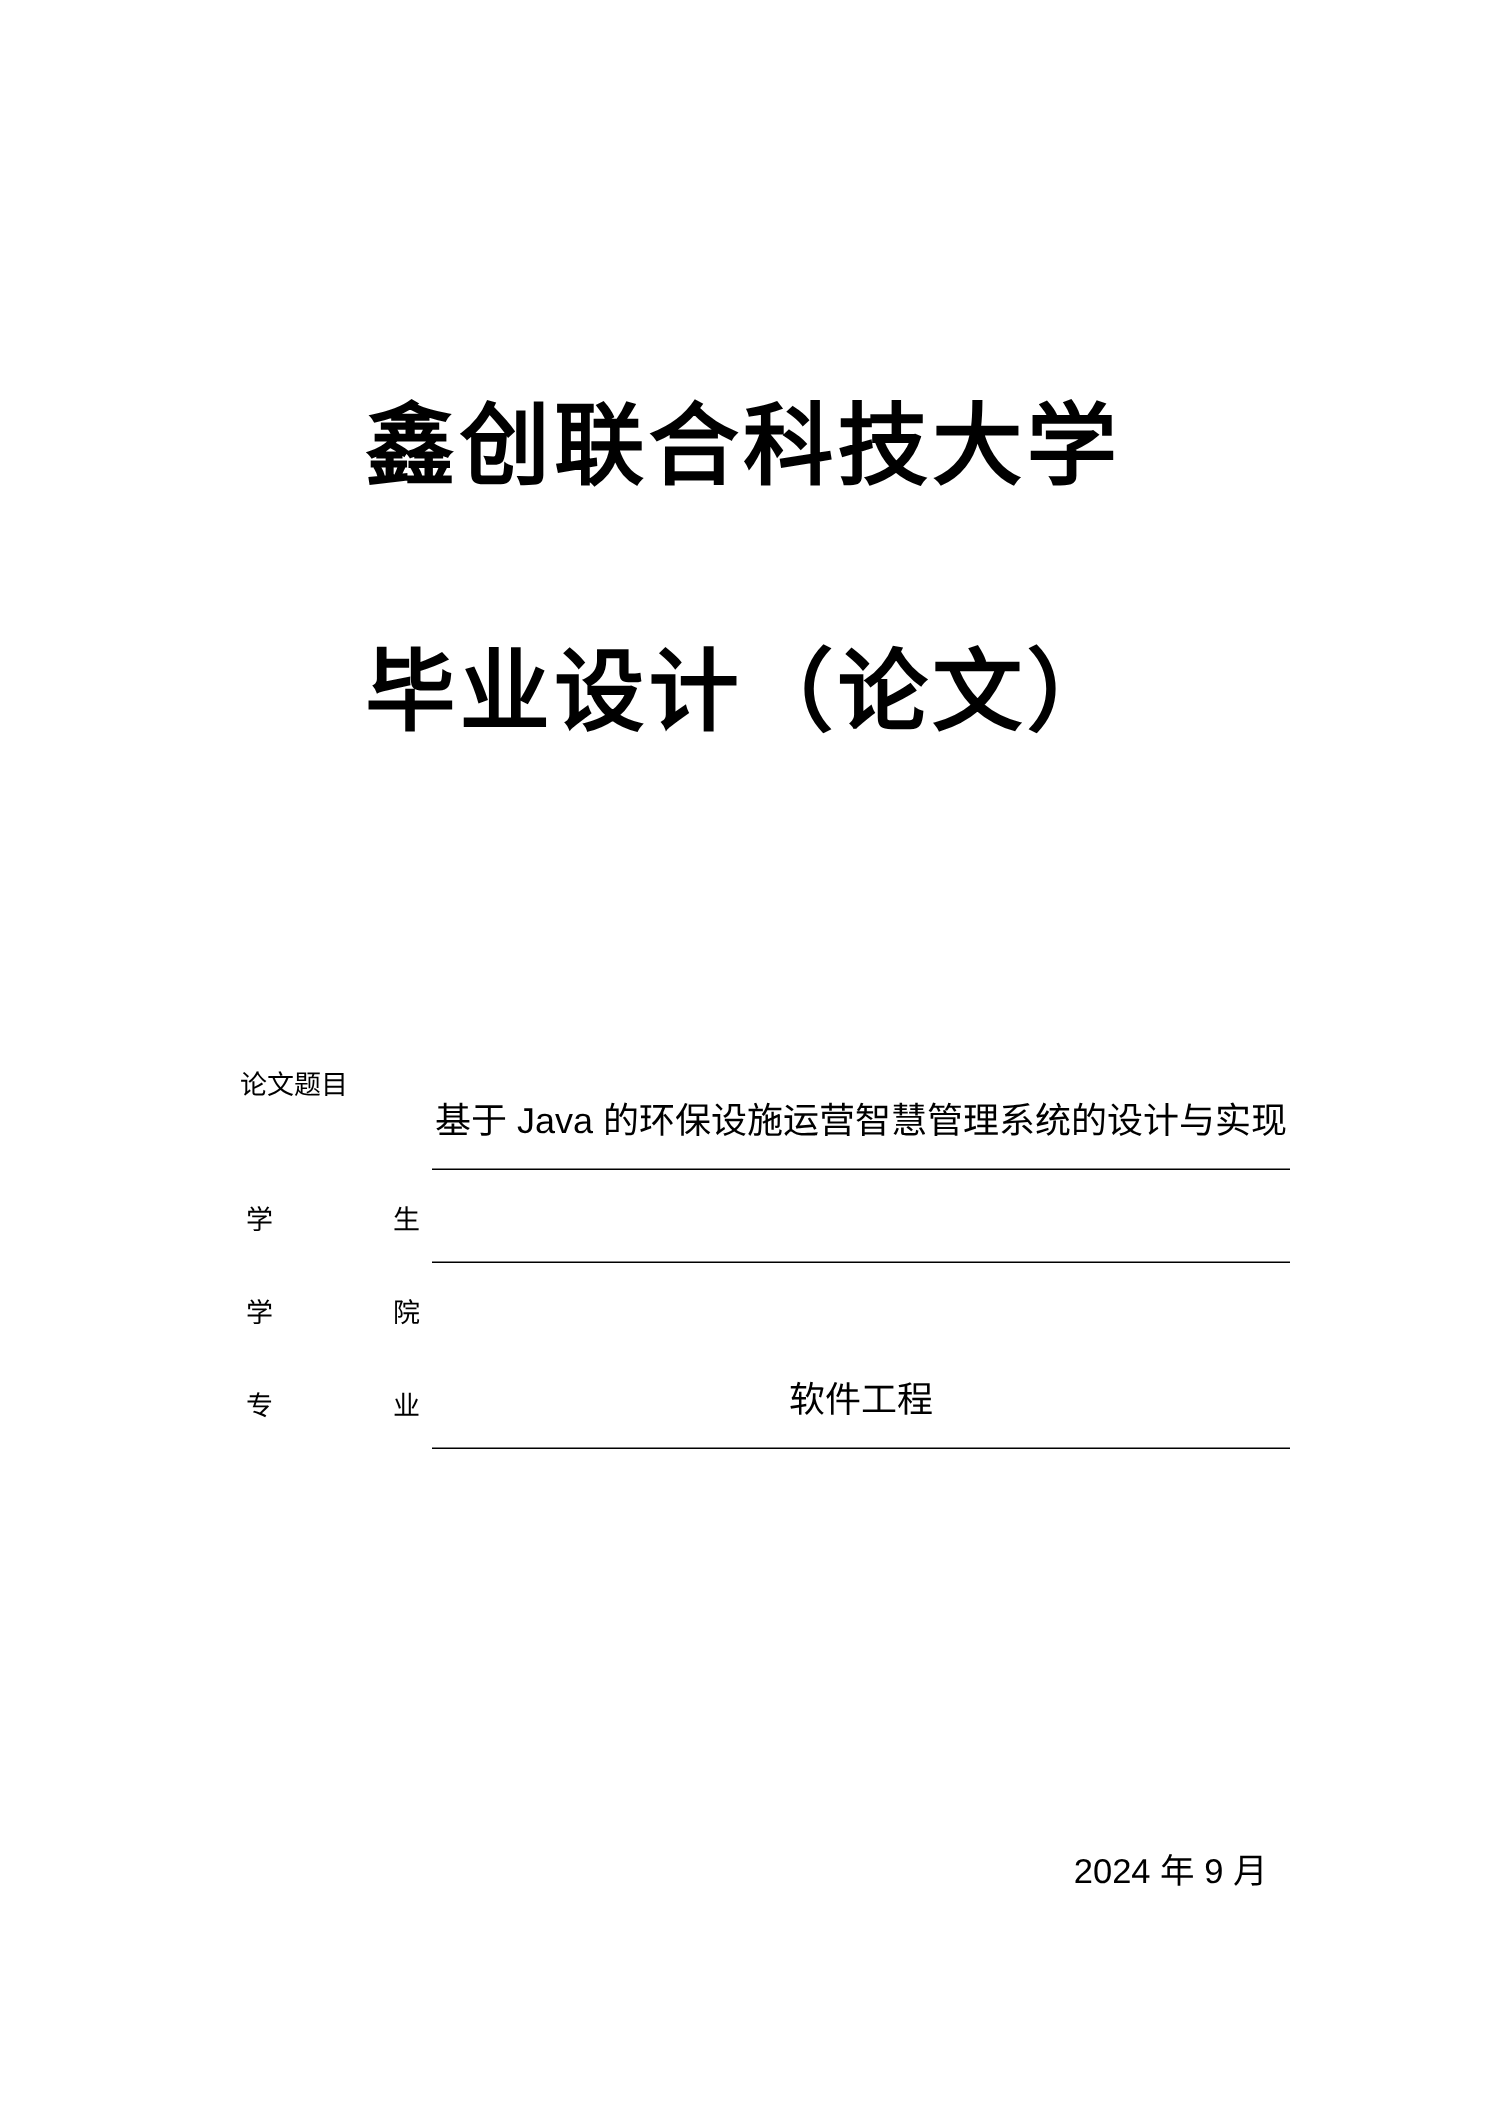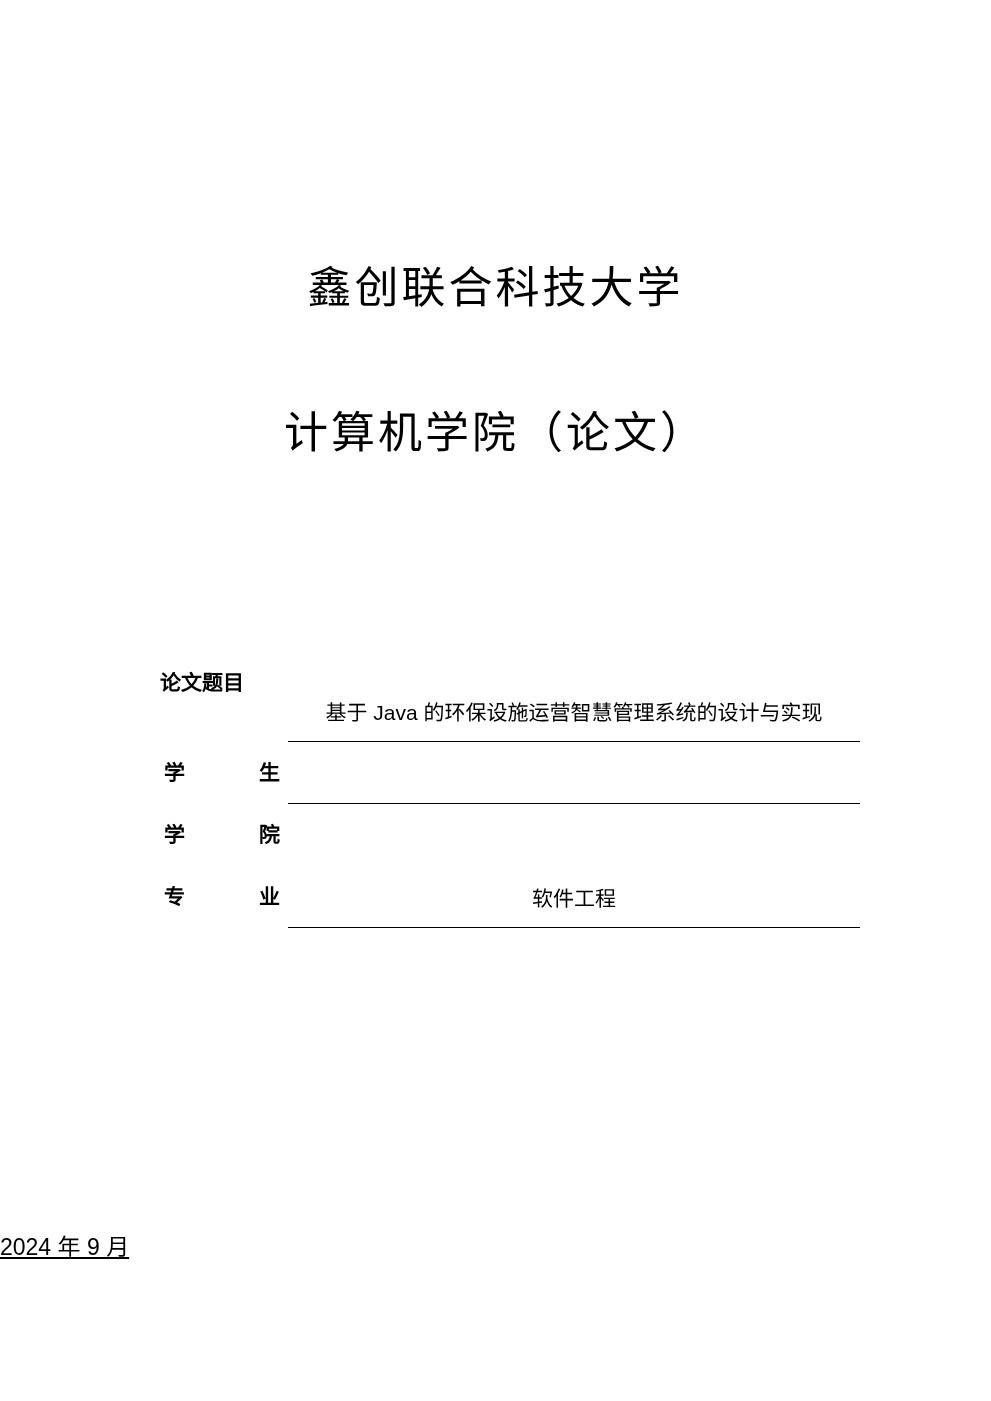--- a/index.html
+++ b/index.html
@@ -19,59 +19,59 @@
     width: 991px;
     height: 1401px;
     position: relative;
     box-sizing: border-box;
   }
   .title-block {
     padding-top: 262px;
     text-align: center;
   }
   .doc-title-line {
-    font-size: 44px;
-    font-weight: normal;
+    font-size: 60px;
+    font-weight: bold;
     letter-spacing: 3px;
     line-height: 1.2;
   }
   .doc-title-line.second {
     margin-top: 92px;
   }
   .fields {
     margin-top: 186px;
     width: 700px;
     margin-left: 160px;
   }
   .field-row {
     display: flex;
     align-items: flex-end;
     min-height: 62px;
   }
   .field-label {
     width: 128px;
     flex: 0 0 128px;
-    font-size: 21px;
-    font-weight: bold;
+    font-size: 18px;
+    font-weight: normal;
     letter-spacing: 0px;
     padding-bottom: 18px;
     box-sizing: border-box;
     white-space: nowrap;
   }
   .field-label.spaced {
     display: flex;
     justify-content: space-between;
     padding-left: 4px;
     padding-right: 8px;
   }
   .field-value {
     flex: 1 1 auto;
     border-bottom: 1.6px solid #000;
     text-align: center;
-    font-size: 21px;
+    font-size: 24px;
     line-height: 1.9;
     padding-bottom: 8px;
     min-height: 34px;
     box-sizing: border-box;
   }
   .field-value.tall {
     line-height: 2.1;
     padding-bottom: 6px;
   }
   .field-row.title-row {
@@ -79,36 +79,35 @@
     min-height: 96px;
   }
   .field-row.title-row .field-label {
     padding-bottom: 46px;
   }
   .footer-date {
     position: absolute;
     top: 1228px;
     left: 0;
     width: 845px;
-    text-align: left;
+    text-align: right;
     font-size: 23px;
-    text-decoration: underline;
   }
   .empty-value {
     min-height: 34px;
   }
 </style>
 </head>
 <body>
 
 <div class="page">
 
   <div class="title-block">
     <div class="doc-title-line">鑫创联合科技大学</div>
-    <div class="doc-title-line second">计算机学院（论文）</div>
+    <div class="doc-title-line second">毕业设计（论文）</div>
   </div>
 
   <div class="fields">
 
     <div class="field-row title-row">
       <div class="field-label">论文题目</div>
       <div class="field-value tall">基于 Java 的环保设施运营智慧管理系统的设计与实现</div>
     </div>
 
     <div class="field-row">

